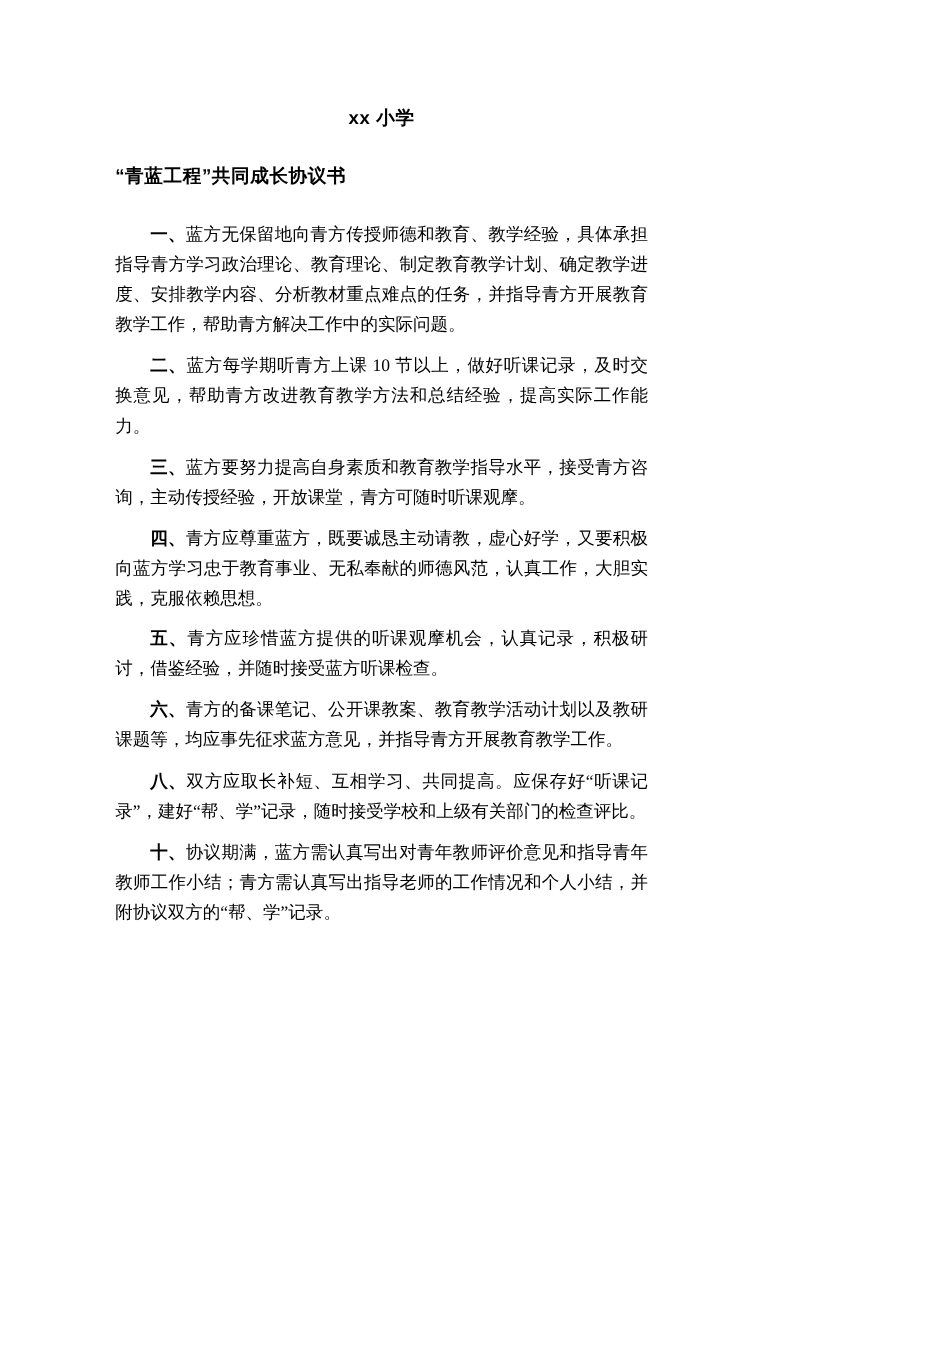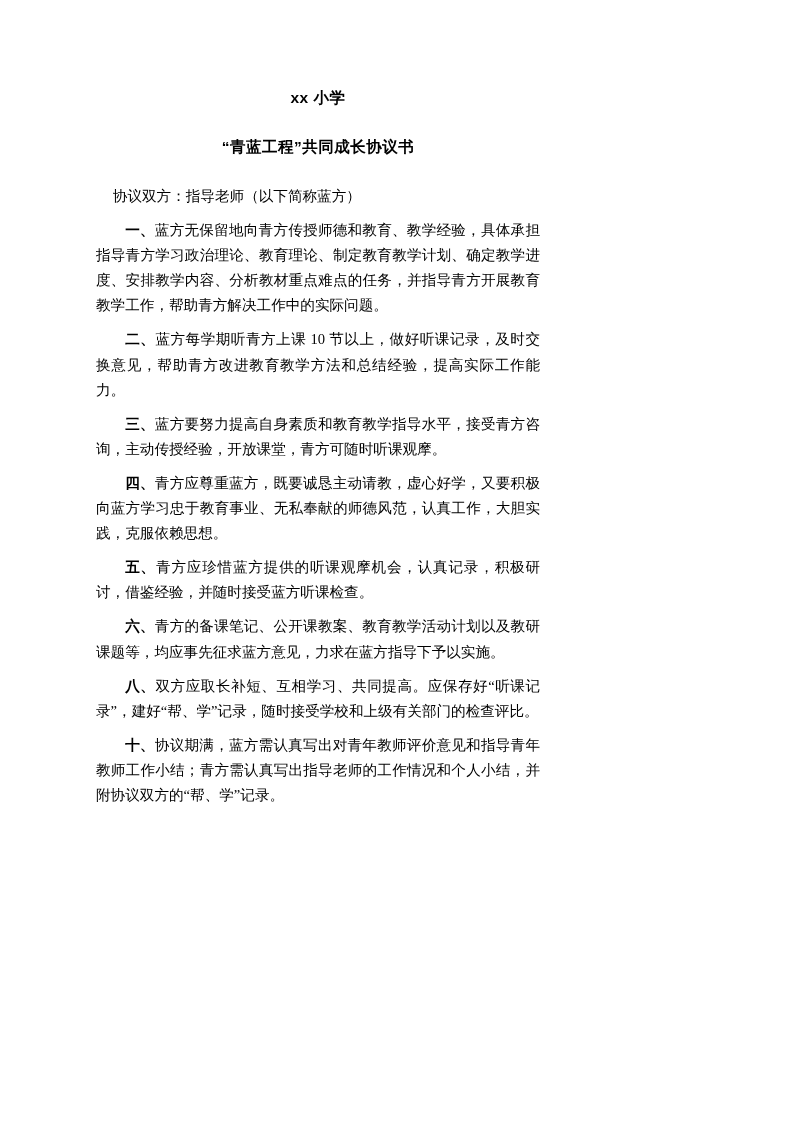--- a/index.html
+++ b/index.html
@@ -24,21 +24,21 @@
   }
   .doc-title {
     text-align: center;
     font-family: "Liberation Sans", "DejaVu Sans", sans-serif;
     font-weight: bold;
     font-size: 15.5px;
     letter-spacing: 0.5px;
     margin: 0 0 28px 0;
   }
   .doc-subtitle {
-    text-align: center;
+    text-align: left;
     font-family: "Liberation Sans", "DejaVu Sans", sans-serif;
     font-weight: bold;
     font-size: 15.5px;
     letter-spacing: 0.5px;
     margin: 0 0 26px 0;
   }
   .para {
     font-size: 14.6px;
     line-height: 1.72;
     margin: 0 0 9px 0;
@@ -56,34 +56,33 @@
   }
 </style>
 </head>
 <body>
 
 <div class="page">
 
   <h1 class="doc-title">xx 小学</h1>
   <h2 class="doc-subtitle">“青蓝工程”共同成长协议书</h2>
 
-  <p class="para indent-1">协议双方：指导老师（以下简称蓝方）</p>
 
 
   <p class="para indent"><span class="clause-num">一、</span><span>蓝方无保留地向青方传授师德和教育、教学经验，具体承担指导青方学习政治理论、教育理论、制定教育教学计划、确定教学进度、安排教学内容、分析教材重点难点的任务，并指导青方开展教育教学工作，帮助青方解决工作中的实际问题。</span></p>
 
   <p class="para indent"><span class="clause-num">二、</span><span>蓝方每学期听青方上课 10 节以上，做好听课记录，及时交换意见，帮助青方改进教育教学方法和总结经验，提高实际工作能力。</span></p>
 
   <p class="para indent"><span class="clause-num">三、</span><span>蓝方要努力提高自身素质和教育教学指导水平，接受青方咨询，主动传授经验，开放课堂，青方可随时听课观摩。</span></p>
 
   <p class="para indent"><span class="clause-num">四、</span><span>青方应尊重蓝方，既要诚恳主动请教，虚心好学，又要积极向蓝方学习忠于教育事业、无私奉献的师德风范，认真工作，大胆实践，克服依赖思想。</span></p>
 
   <p class="para indent"><span class="clause-num">五、</span><span>青方应珍惜蓝方提供的听课观摩机会，认真记录，积极研讨，借鉴经验，并随时接受蓝方听课检查。</span></p>
 
-  <p class="para indent"><span class="clause-num">六、</span><span>青方的备课笔记、公开课教案、教育教学活动计划以及教研课题等，均应事先征求蓝方意见，力求在蓝方指导下予以实施。</span></p>
+  <p class="para indent"><span class="clause-num">六、</span><span>青方的备课笔记、公开课教案、教育教学活动计划以及教研课题等，均应事先征求蓝方意见，并指导青方开展教育教学工作。</span></p>
 
 
   <p class="para indent"><span class="clause-num">八、</span><span>双方应取长补短、互相学习、共同提高。应保存好“听课记录”，建好“帮、学”记录，随时接受学校和上级有关部门的检查评比。</span></p>
 
 
   <p class="para indent"><span class="clause-num">十、</span><span>协议期满，蓝方需认真写出对青年教师评价意见和指导青年教师工作小结；青方需认真写出指导老师的工作情况和个人小结，并附协议双方的“帮、学”记录。</span></p>
 
 </div>
 
 </body></html>

